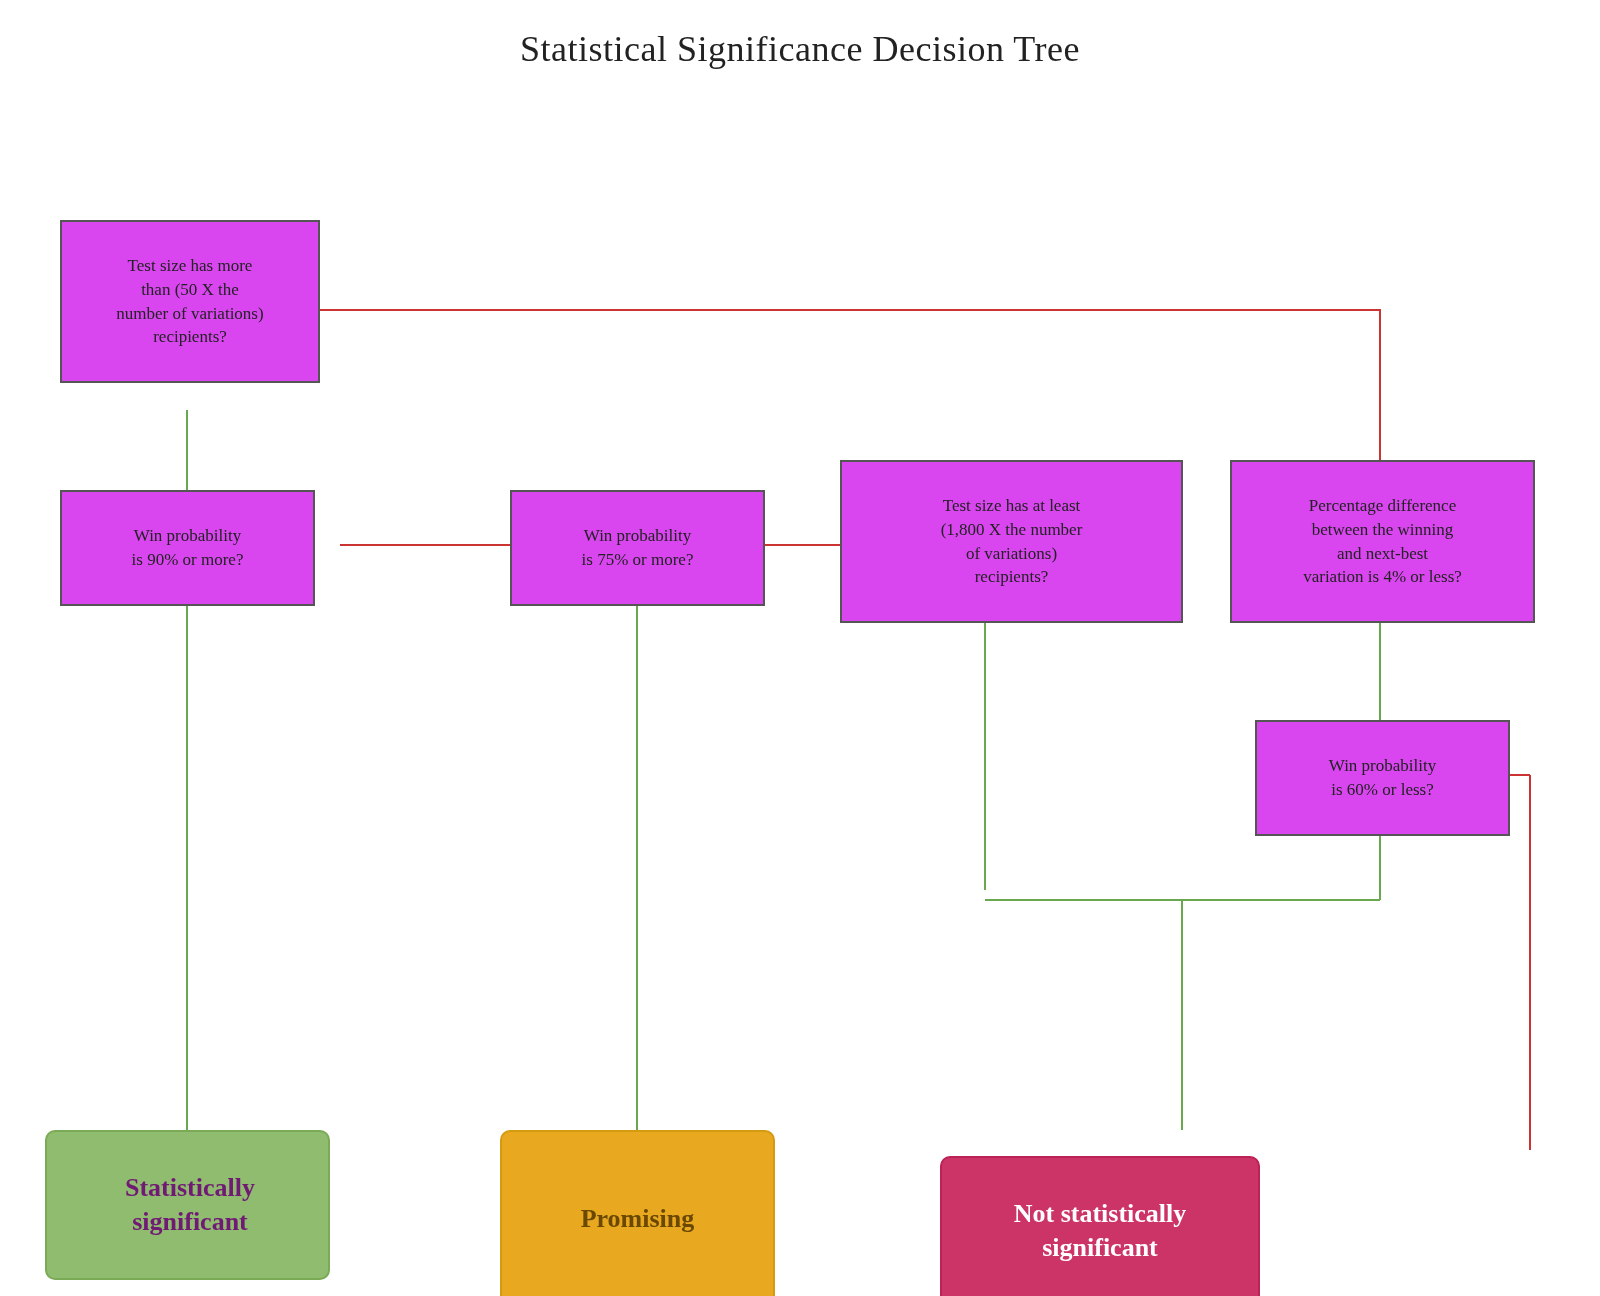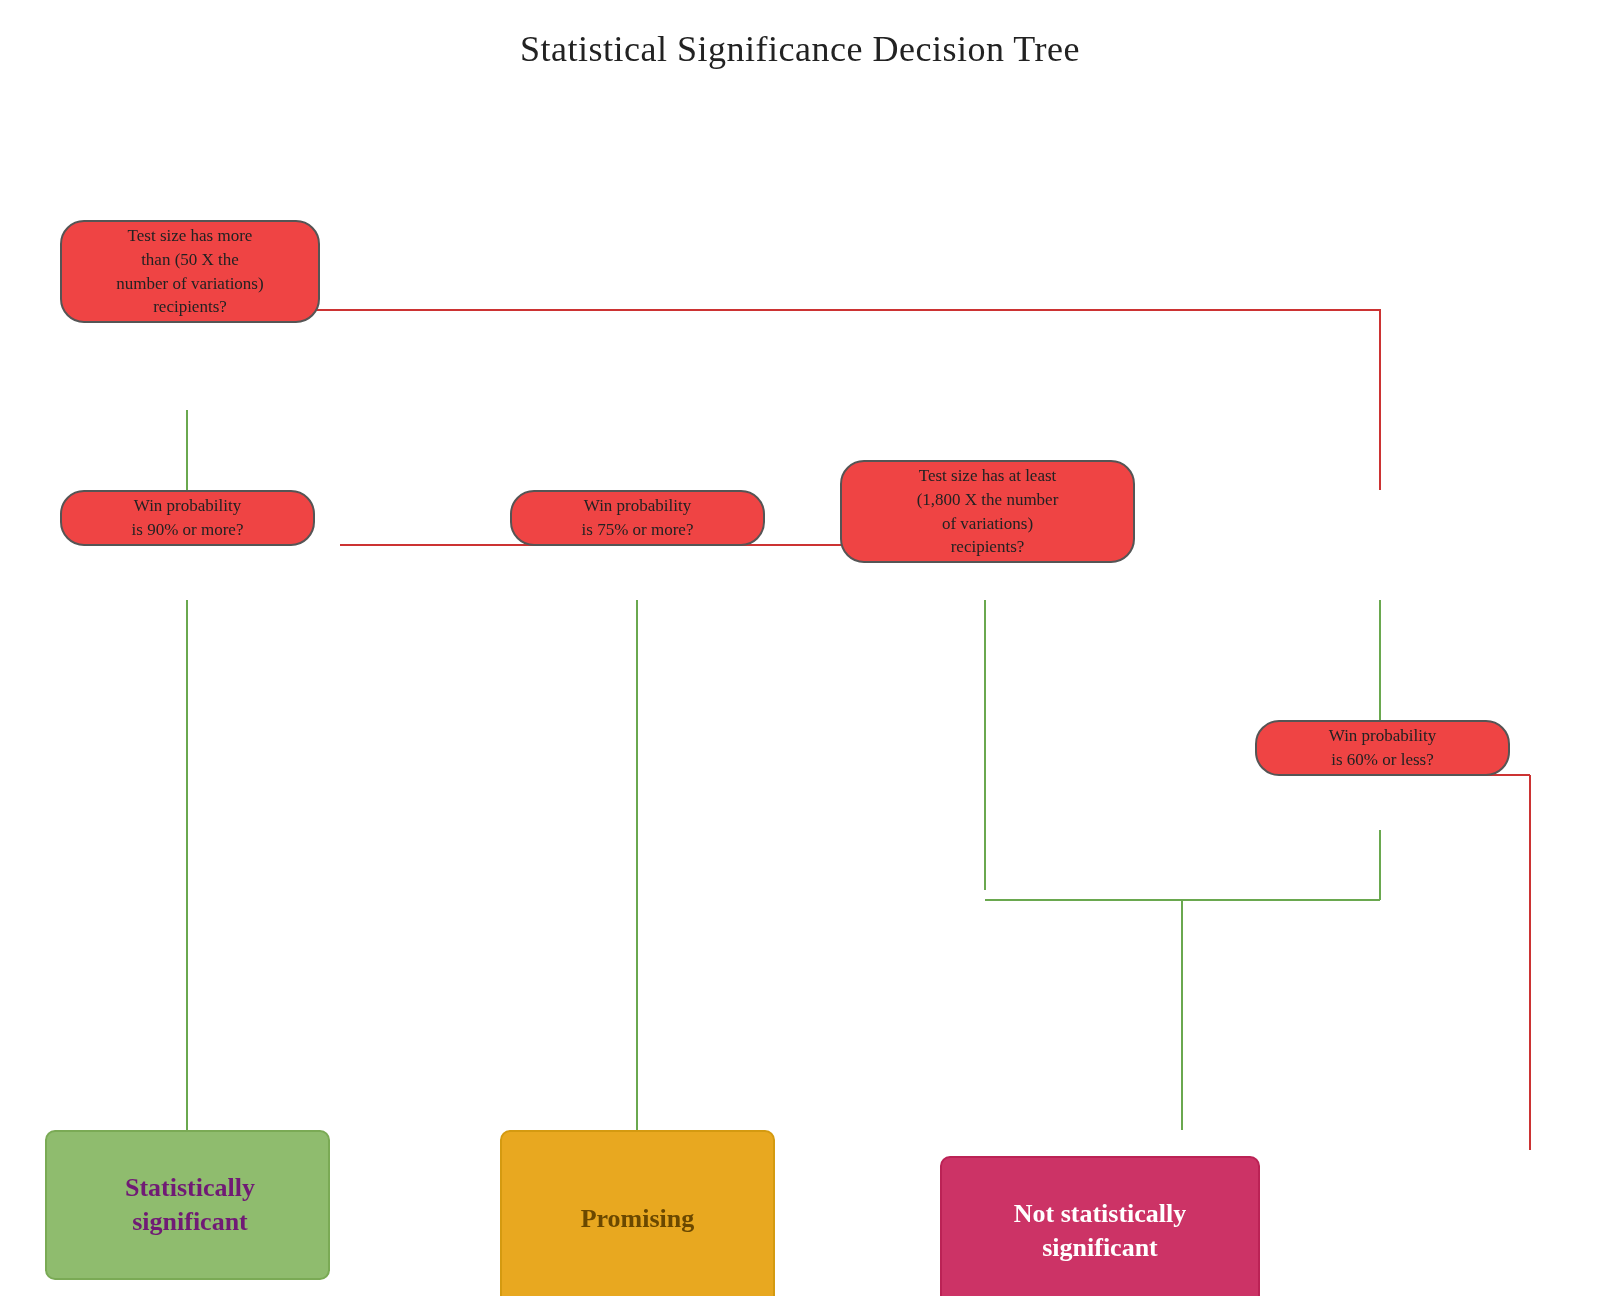--- a/index.html
+++ b/index.html
@@ -25,26 +25,26 @@
       position: relative;
       width: 1600px;
       height: 1200px;
       top: 20px;
     }
 
     
     .decision-box {
       position: absolute;
       border: 2px solid #555;
-      border-radius: 24px;
-      background: #ef4444;
+      border-radius: 0;
+      background: #d946ef;
       text-align: center;
       font-size: 17px;
       line-height: 1.4;
-      padding: 2px 16px;
+      padding: 32px 16px;
       color: #222;
     }
 
     
     .outcome-box {
       position: absolute;
       border-radius: 10px;
       text-align: center;
       font-size: 26px;
       font-weight: bold;
@@ -127,24 +127,27 @@
   </div>
 
   <div class="decision-box" style="left: 60px; top: 400px; width: 255px;">
     Win probability<br>is 90% or more?
   </div>
 
   <div class="decision-box" style="left: 510px; top: 400px; width: 255px;">
     Win probability<br>is 75% or more?
   </div>
 
-  <div class="decision-box" style="left: 840px; top: 370px; width: 295px;">
+  <div class="decision-box" style="left: 840px; top: 370px; width: 343px;">
     Test size has at least<br>(1,800 X the number<br>of variations)<br>recipients?
   </div>
 
+  <div class="decision-box" style="left: 1230px; top: 370px; width: 305px;">
+    Percentage difference<br>between the winning<br>and next-best<br>variation is 4% or less?
+  </div>
 
   <div class="decision-box" style="left: 1255px; top: 630px; width: 255px;">
     Win probability<br>is 60% or less?
   </div>
 
   <div class="outcome-box outcome-green" style="left: 45px; top: 1040px; width: 285px; height: 150px; display:flex; align-items:center; justify-content:center;">
     <span>Statistically<br>significant</span>
   </div>
 
   <div class="outcome-box outcome-yellow" style="left: 500px; top: 1040px; width: 275px; height: 178px; display:flex; align-items:center; justify-content:center;">

